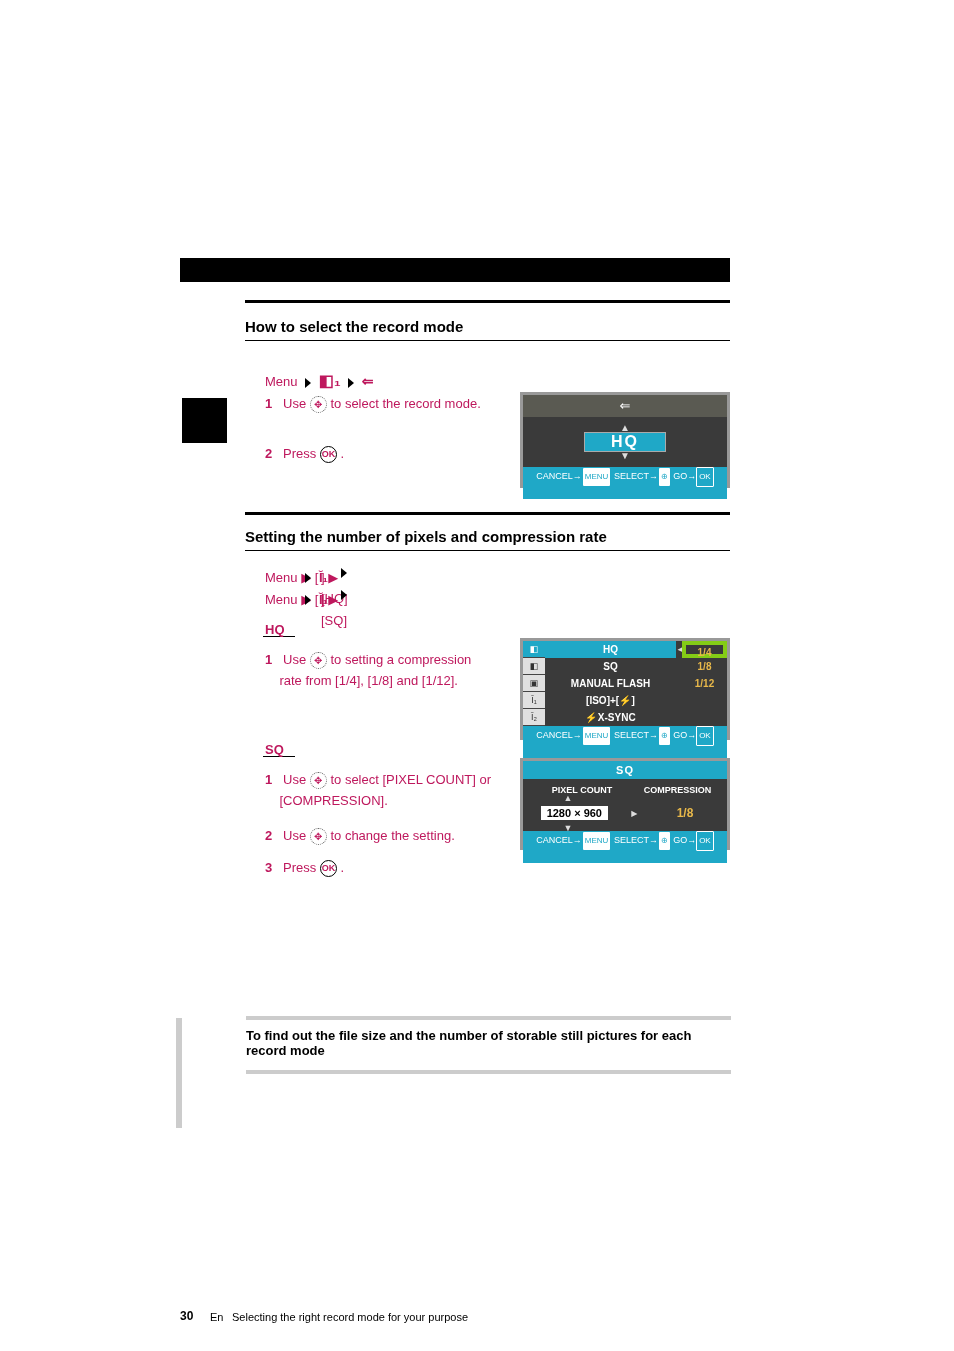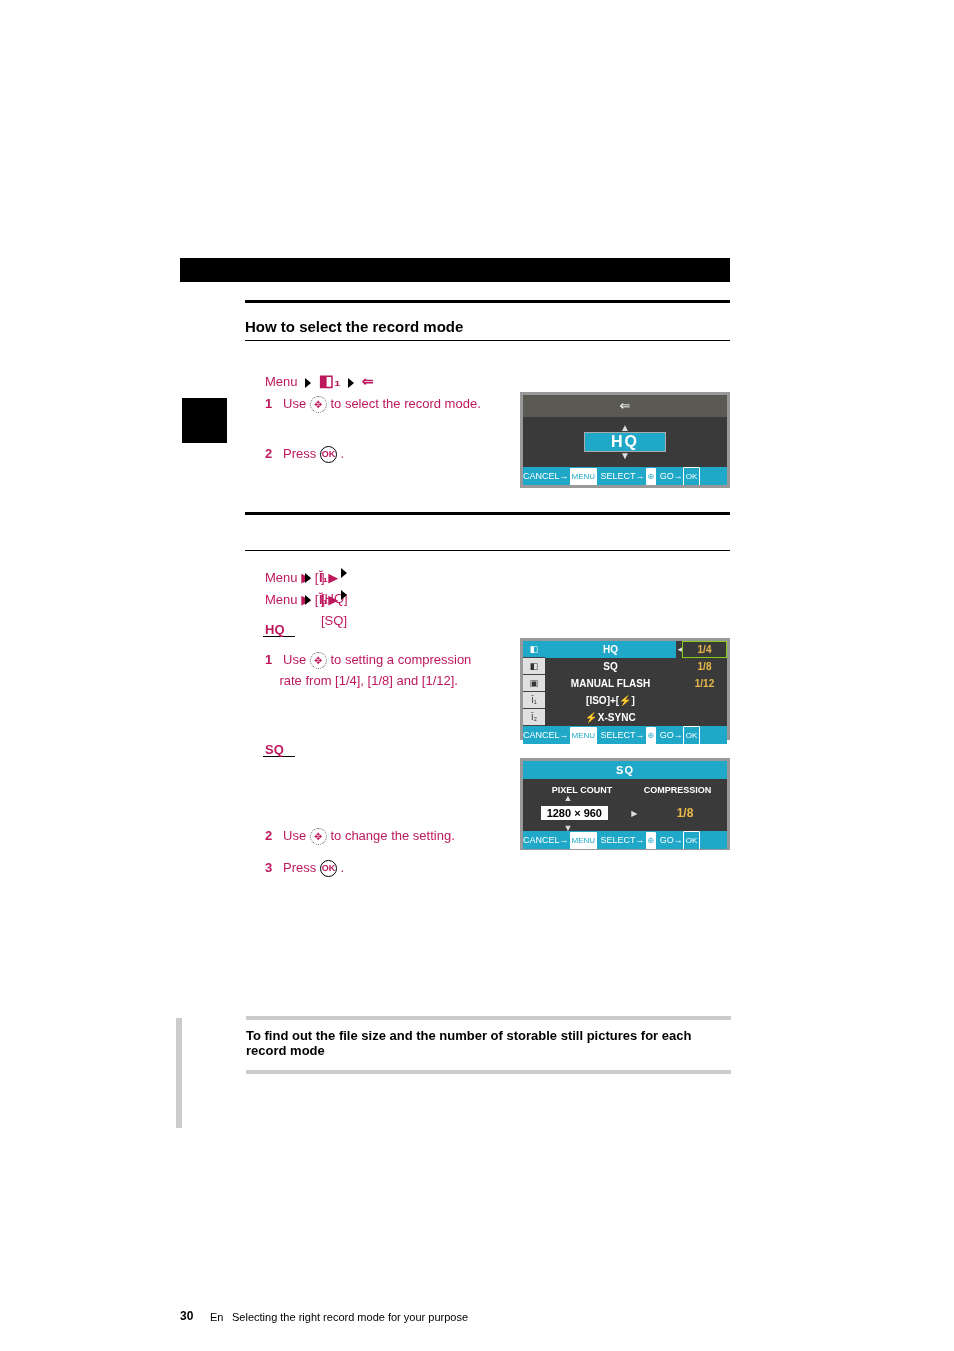--- a/index.html
+++ b/index.html
@@ -16,32 +16,32 @@
   .arrow-pad { display:inline-block; width:17px; height:17px; border:1px dotted #666; border-radius:50%; font-size:10px; text-align:center; line-height:15px; vertical-align:middle; }
   .tri { display:inline-block; width:0; height:0; border-top:5px solid transparent; border-bottom:5px solid transparent; border-left:6px solid #000; vertical-align:middle; margin:0 4px; }
 
   
   .lcd { position:absolute; border:3px solid #999; background:#3a3a3a; color:#fff; font-family: Arial, sans-serif; }
   .lcd1 { top:392px; left:520px; width:210px; height:96px; }
   .lcd1 .titlebar { background:#5a5a52; height:22px; text-align:center; font-size:13px; line-height:22px; }
   .lcd1 .mid { height:50px; display:flex; align-items:center; justify-content:center; flex-direction:column; }
   .lcd1 .hq-box { background:#1fa8c7; border:1px solid #aaa; padding:0 26px; font-weight:bold; font-size:16px; letter-spacing:2px; }
   .lcd1 .arrow-sm { font-size:10px; color:#ddd; line-height:8px; }
-  .lcd-foot { background:#1fa8c7; height:18px; font-size:9px; text-align:left; line-height:18px; color:#fff; overflow:hidden; white-space:nowrap; }
+  .lcd-foot { background:#1fa8c7; height:32px; font-size:9px; text-align:center; line-height:18px; color:#fff; overflow:hidden; white-space:nowrap; }
   .lcd-foot .btn { display:inline-block; background:#fff; color:#1fa8c7; padding:0 2px; margin:0 1px; font-size:8px; border-radius:1px; }
   .lcd-foot .ok-w { display:inline-block; border:1px solid #fff; color:#fff; padding:0 2px; font-size:8px; border-radius:1px; }
 
   .lcd2 { top:638px; left:520px; width:210px; height:102px; }
   .lcd2 .row { display:flex; height:17px; font-size:10px; }
   .lcd2 .row .tab { width:22px; background:#e0e0e0; color:#333; font-size:9px; text-align:center; line-height:17px; border-bottom:1px solid #444; }
   .lcd2 .row .tab.active { background:#1fa8c7; color:#fff; }
   .lcd2 .row .lbl { flex:1; text-align:center; line-height:17px; color:#fff; }
   .lcd2 .row .lbl.sel { background:#1fa8c7; font-weight:bold; }
   .lcd2 .row .val { width:45px; text-align:center; line-height:17px; color:#e8b84a; font-weight:bold; }
-  .lcd2 .row .val.sel { border:1px solid #84cc16; line-height:15px; }
+  .lcd2 .row .val.sel { border:4px solid #84cc16; line-height:15px; }
   .lcd2 .row .lbl.small { font-size:10px; }
 
   .lcd3 { top:758px; left:520px; width:210px; height:92px; }
   .lcd3 .titlebar3 { height:18px; background:#1fa8c7; color:#fff; font-size:11px; font-weight:bold; text-align:center; line-height:18px; letter-spacing:1px; }
   .lcd3 .hdr { display:flex; justify-content:space-around; font-size:9px; font-weight:bold; color:#fff; padding-top:6px;padding-left:13px; }
   .lcd3 .vals { display:flex; justify-content:space-around; align-items:center; padding:4px 6px; }
   .lcd3 .pc { background:#fff; color:#000; font-weight:bold; font-size:11px; padding:1px 6px; }
   .lcd3 .cp { color:#e8b84a; font-weight:bold; font-size:12px; padding:1px 16px; }
   .lcd3 .arrow-ctl { font-size:9px; color:#ddd; text-align:center; line-height:6px; }
 
@@ -97,20 +97,21 @@
       <div class="arrow-sm">▼</div>
     </div>
     <div class="lcd-foot">
       <span>CANCEL</span>→<span class="btn">MENU</span>
       <span>SELECT</span>→<span class="btn">⊕</span>
       <span>GO</span>→<span class="ok-w">OK</span>
     </div>
   </div>
 
   <div class="thick-rule" style="top:512px;"></div>
+  <div class="section-title" style="top:528px;">Setting the number of pixels and compression rate</div>
   <div class="thin-rule" style="top:550px;"></div>
 
   <div class="body-text menu-path" style="top:568px; left:265px;">
     <span>Menu  ▶  [</span>
     <span class="tri" style="position:absolute; left:36px; top:5px;"></span>
     <span style="position:absolute; left:54px; font-weight:bold;">Ĭ₁</span>
     <span style="position:absolute; left:72px;" class="tri"></span>
     <span style="position:absolute; left:56px;">]  ▶  [HQ]</span>
   </div>
   <div class="body-text menu-path" style="top:590px; left:265px;">
@@ -129,20 +130,28 @@
     <span>Use </span>
     <span class="arrow-pad">✥</span>
     <span> to setting a compression</span>
     <br>
     &nbsp;&nbsp;&nbsp;&nbsp;<span>rate from [1/4], [1/8] and [1/12].</span>
   </div>
 
   <div class="body-text" style="top:756px; left:263px; width:32px; border-bottom:1px solid #000;"></div>
   <div class="body-text" style="top:740px; left:265px; font-weight:bold;">SQ</div>
 
+  <div class="body-text" style="top:770px; left:265px;">
+    <b>1</b>&nbsp;&nbsp;
+    <span>Use </span>
+    <span class="arrow-pad">✥</span>
+    <span> to select [PIXEL COUNT] or</span>
+    <br>
+    &nbsp;&nbsp;&nbsp;&nbsp;<span>[COMPRESSION].</span>
+  </div>
   <div class="body-text" style="top:826px; left:265px;">
     <b>2</b>&nbsp;&nbsp;
     <span>Use </span>
     <span class="arrow-pad">✥</span>
     <span> to change the setting.</span>
   </div>
   <div class="body-text" style="top:858px; left:265px;">
     <b>3</b>&nbsp;&nbsp;
     <span>Press </span>
     <span class="ok-circle">OK</span>

